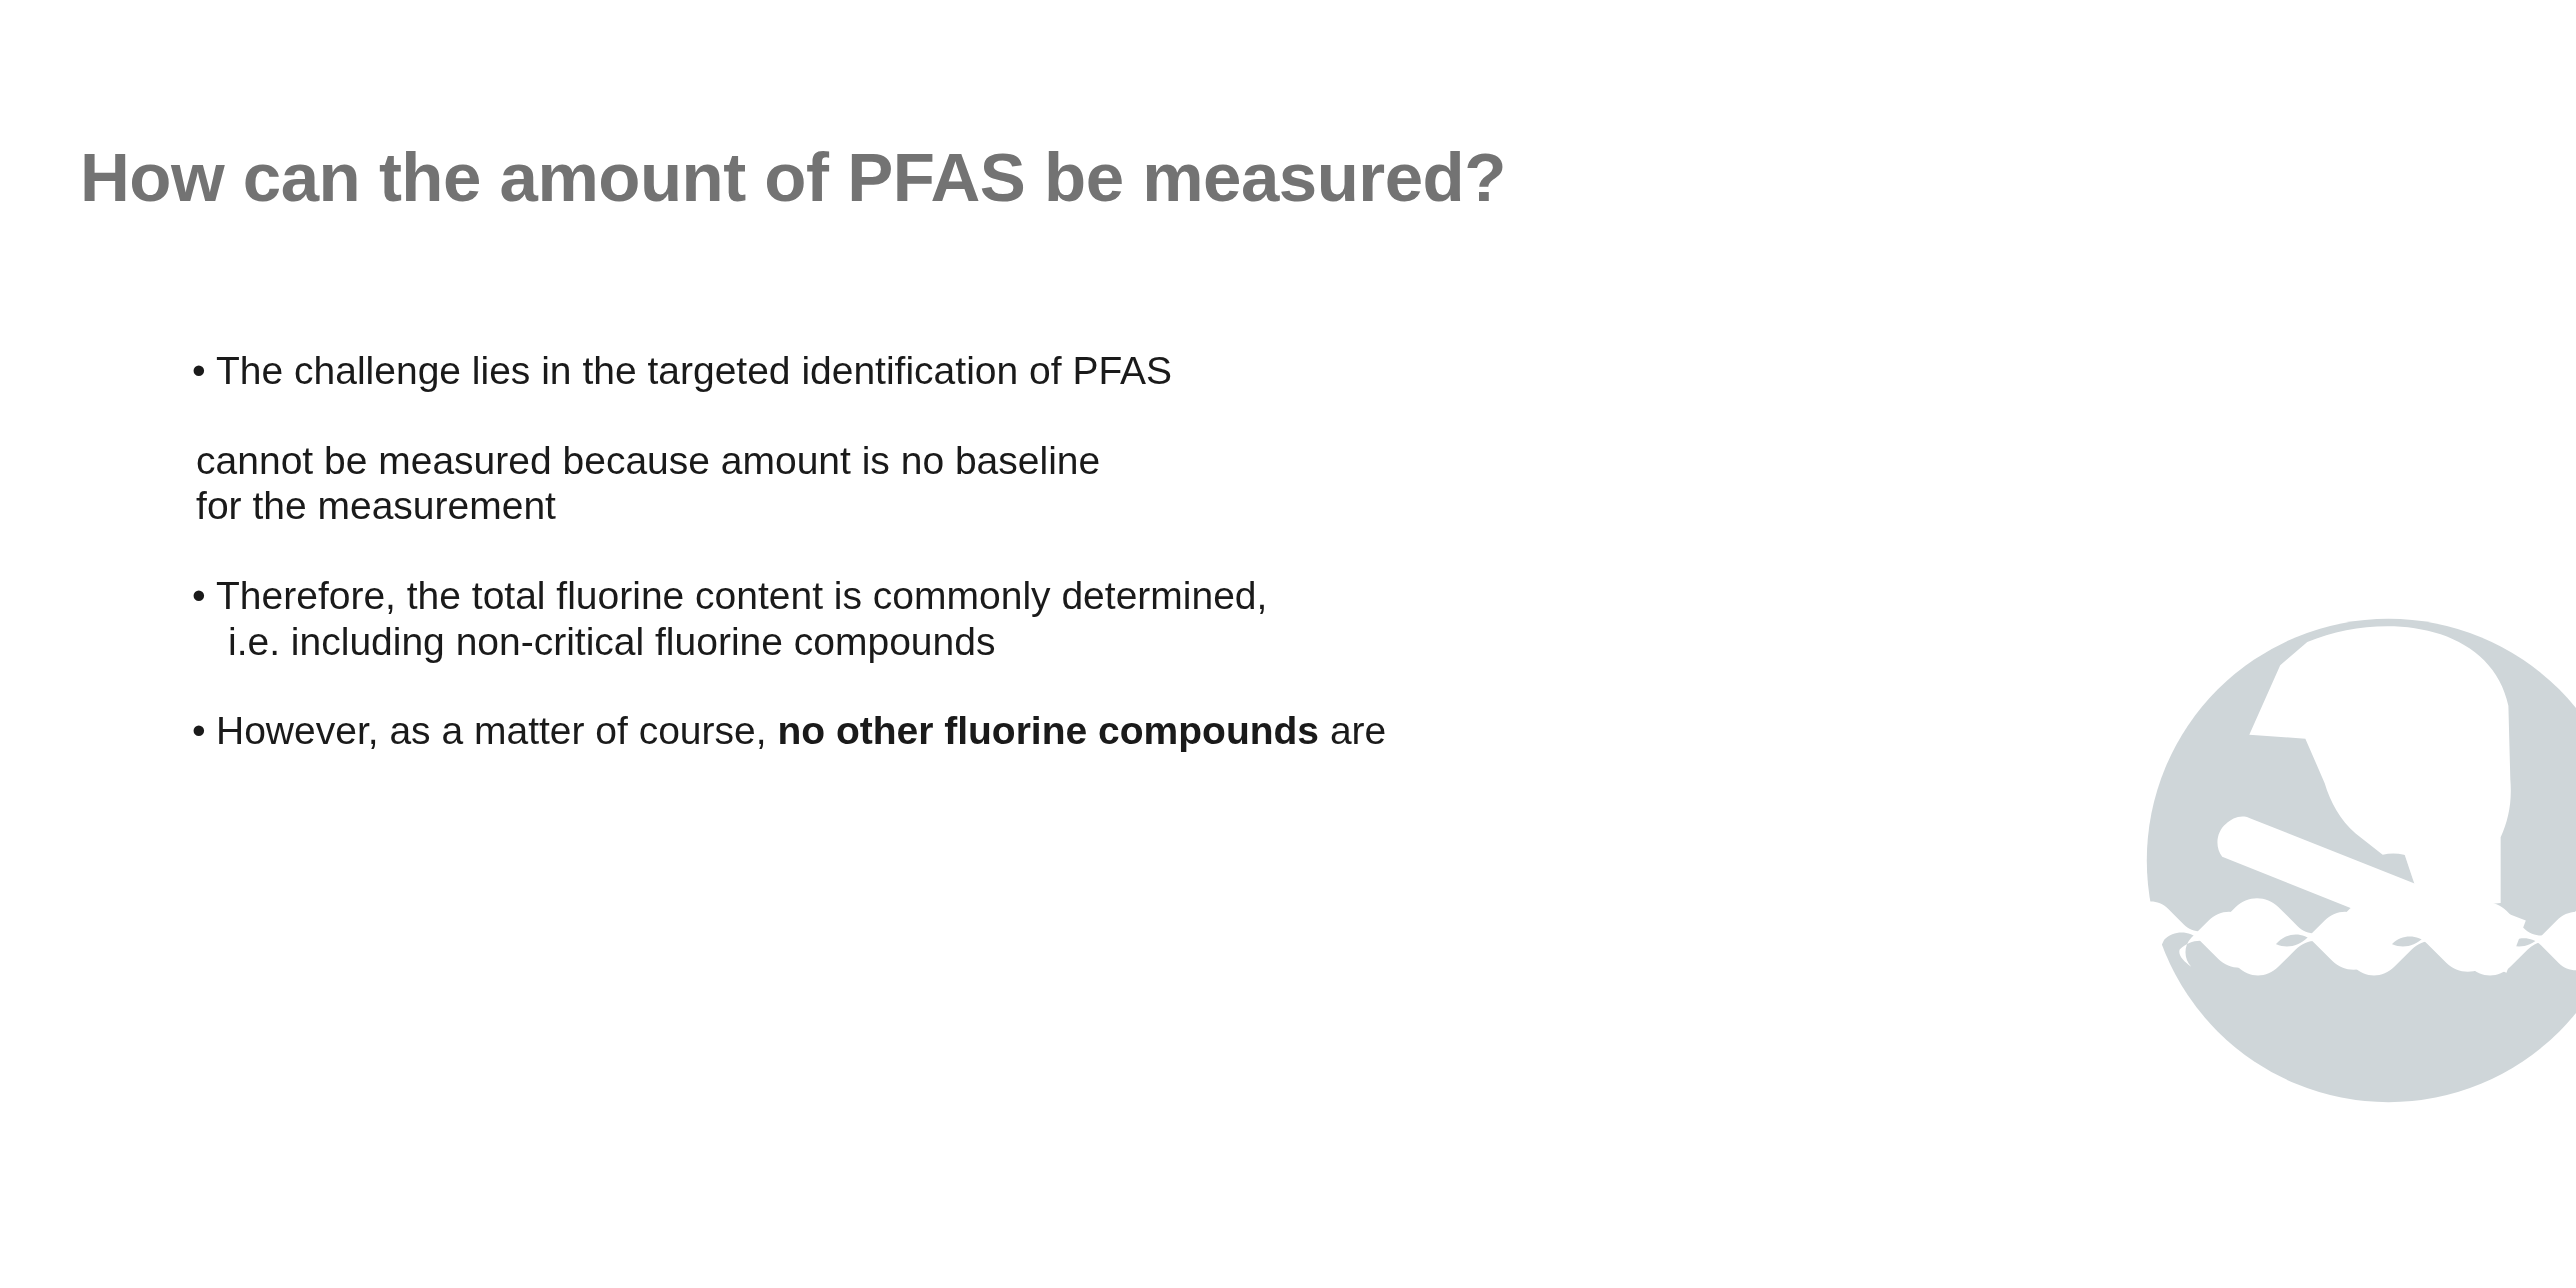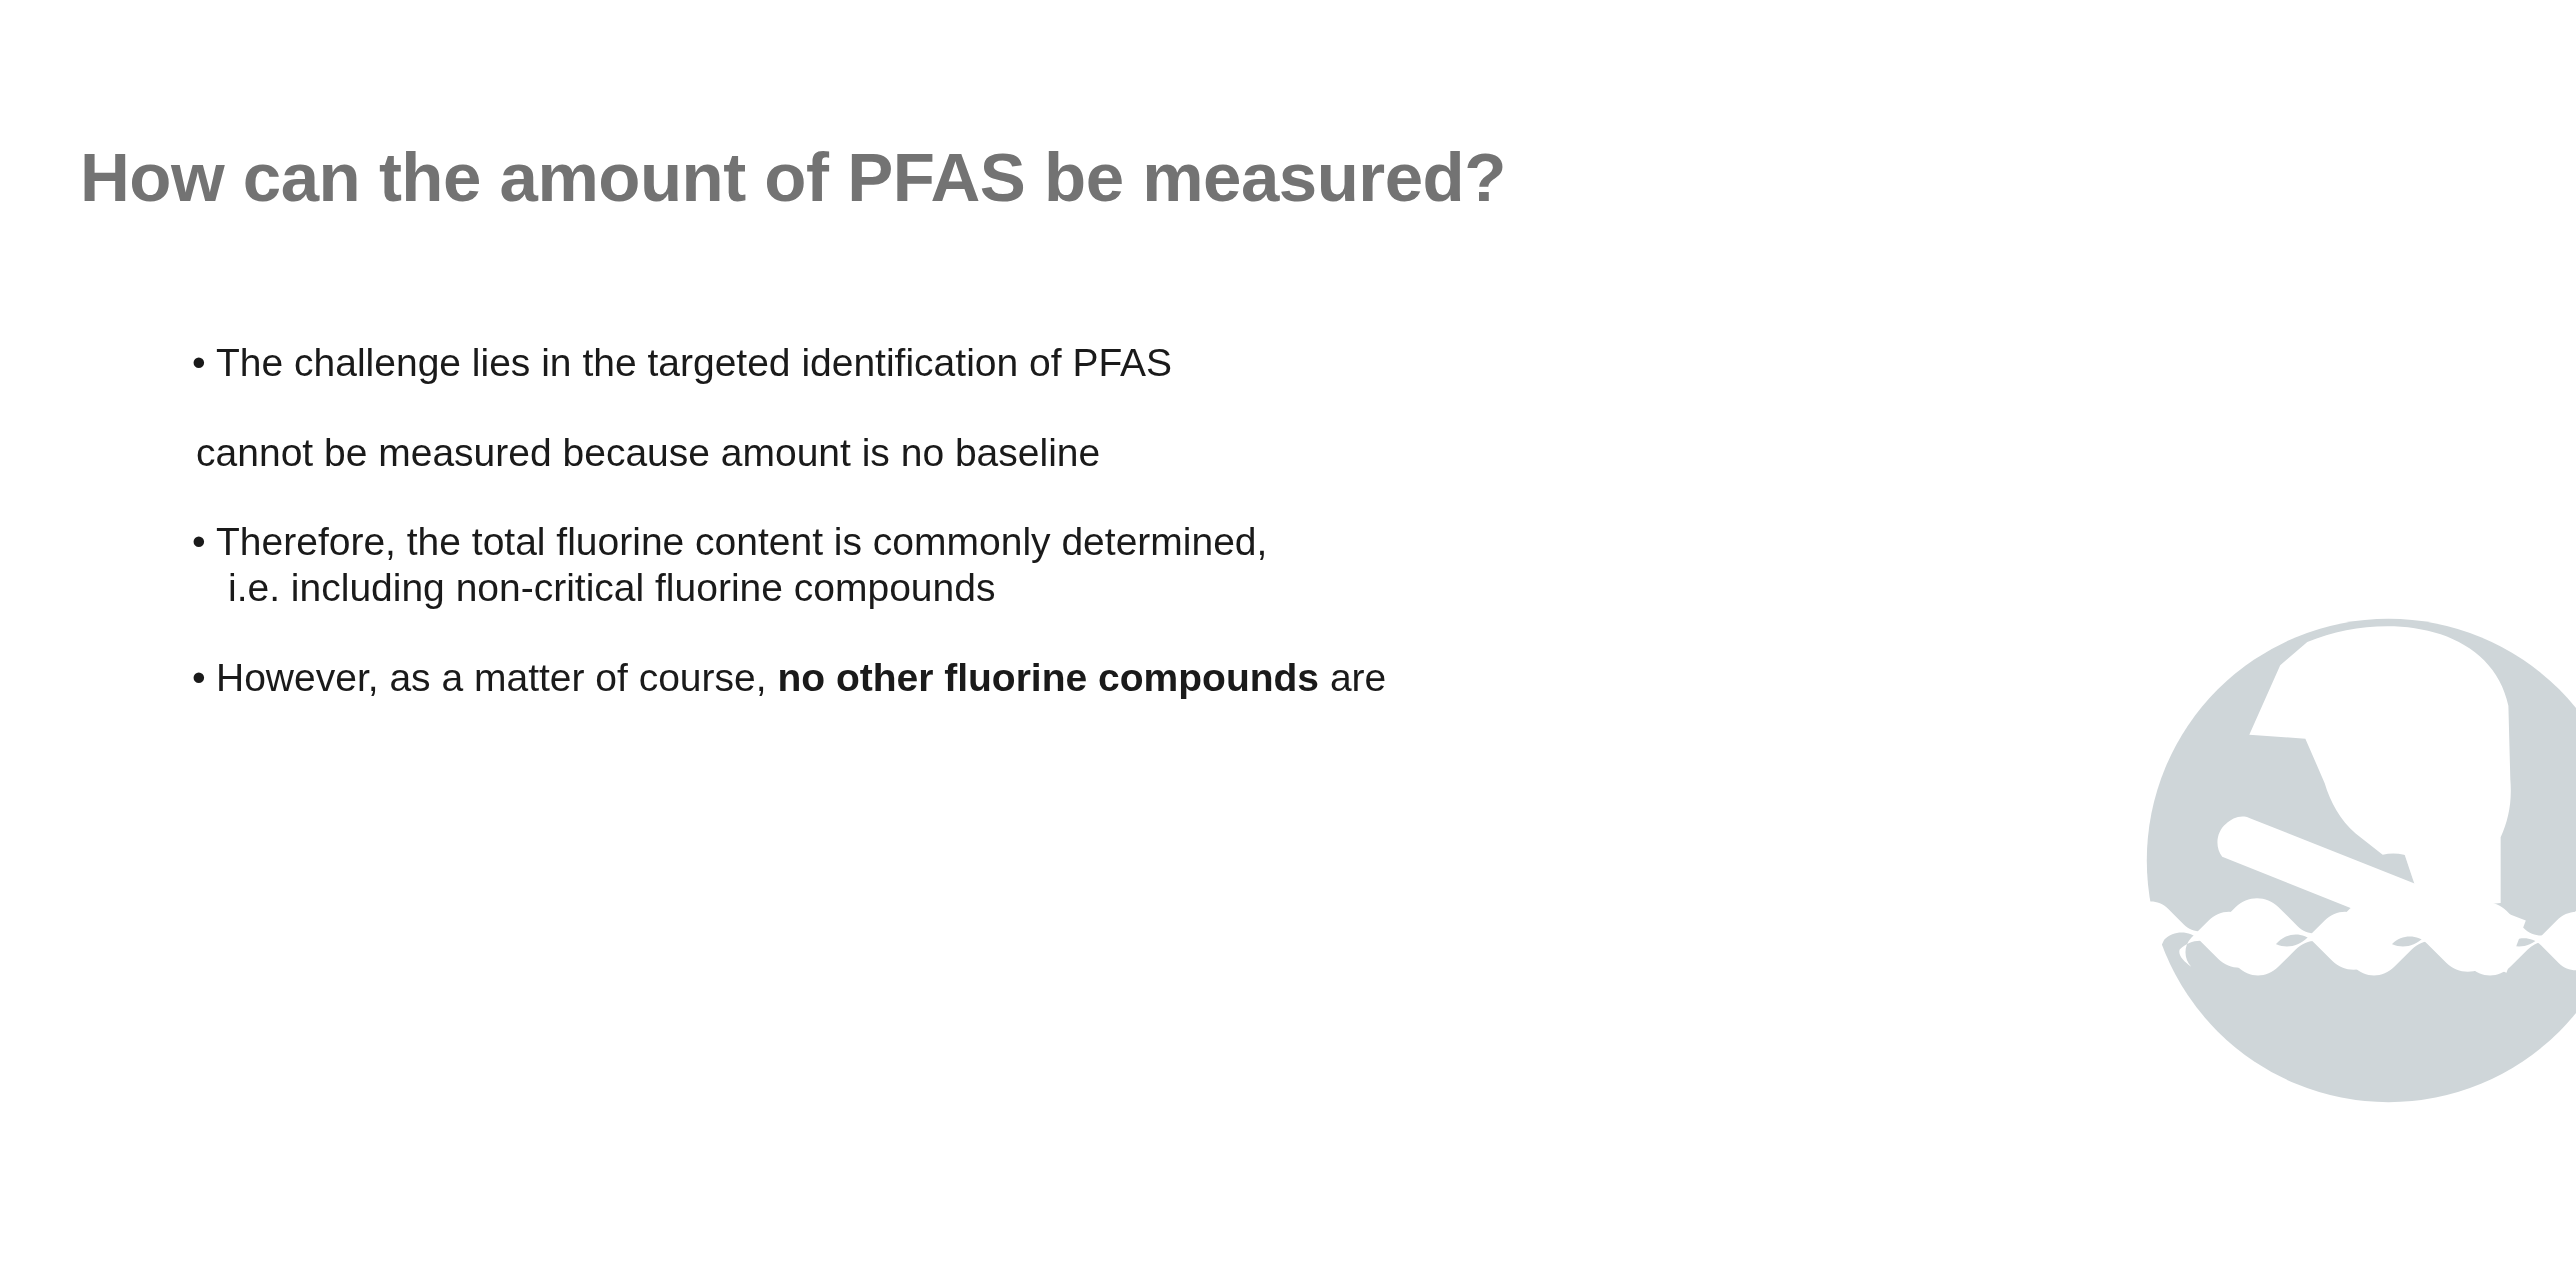--- a/index.html
+++ b/index.html
@@ -50,21 +50,21 @@
     color: #737373;
     letter-spacing: -0.5px;
     white-space: nowrap;
     line-height: 1.15;
   }
 
   
   .body {
     position: absolute;
     left: 192px;
-    top: 340px;
+    top: 348px;
     width: 1803px;
   }
   .bullet-block {
     position: relative;
     color: #1A1A1A;
     font-size: 39px;
     line-height: 1.17;
     font-weight: normal;
     margin-bottom: 44px;
   }
@@ -118,20 +118,21 @@
   <div class="body">
 
     <div class="bullet-block">
       <span class="bline first">
         <span class="dot">•</span><span>The challenge lies in the targeted identification of PFAS</span>
       </span>
     </div>
 
     <div class="bullet-block">
       <span class="bline cont-flush">cannot be measured because amount is no baseline</span>
+      <span class="bline cont-flush">for the measurement</span>
     </div>
 
     <div class="bullet-block">
       <span class="bline first">
         <span class="dot">•</span><span>Therefore, the total fluorine content is commonly determined,</span>
       </span>
       <span class="bline cont-hang">i.e. including non-critical fluorine compounds</span>
     </div>
 
     <div class="bullet-block">

